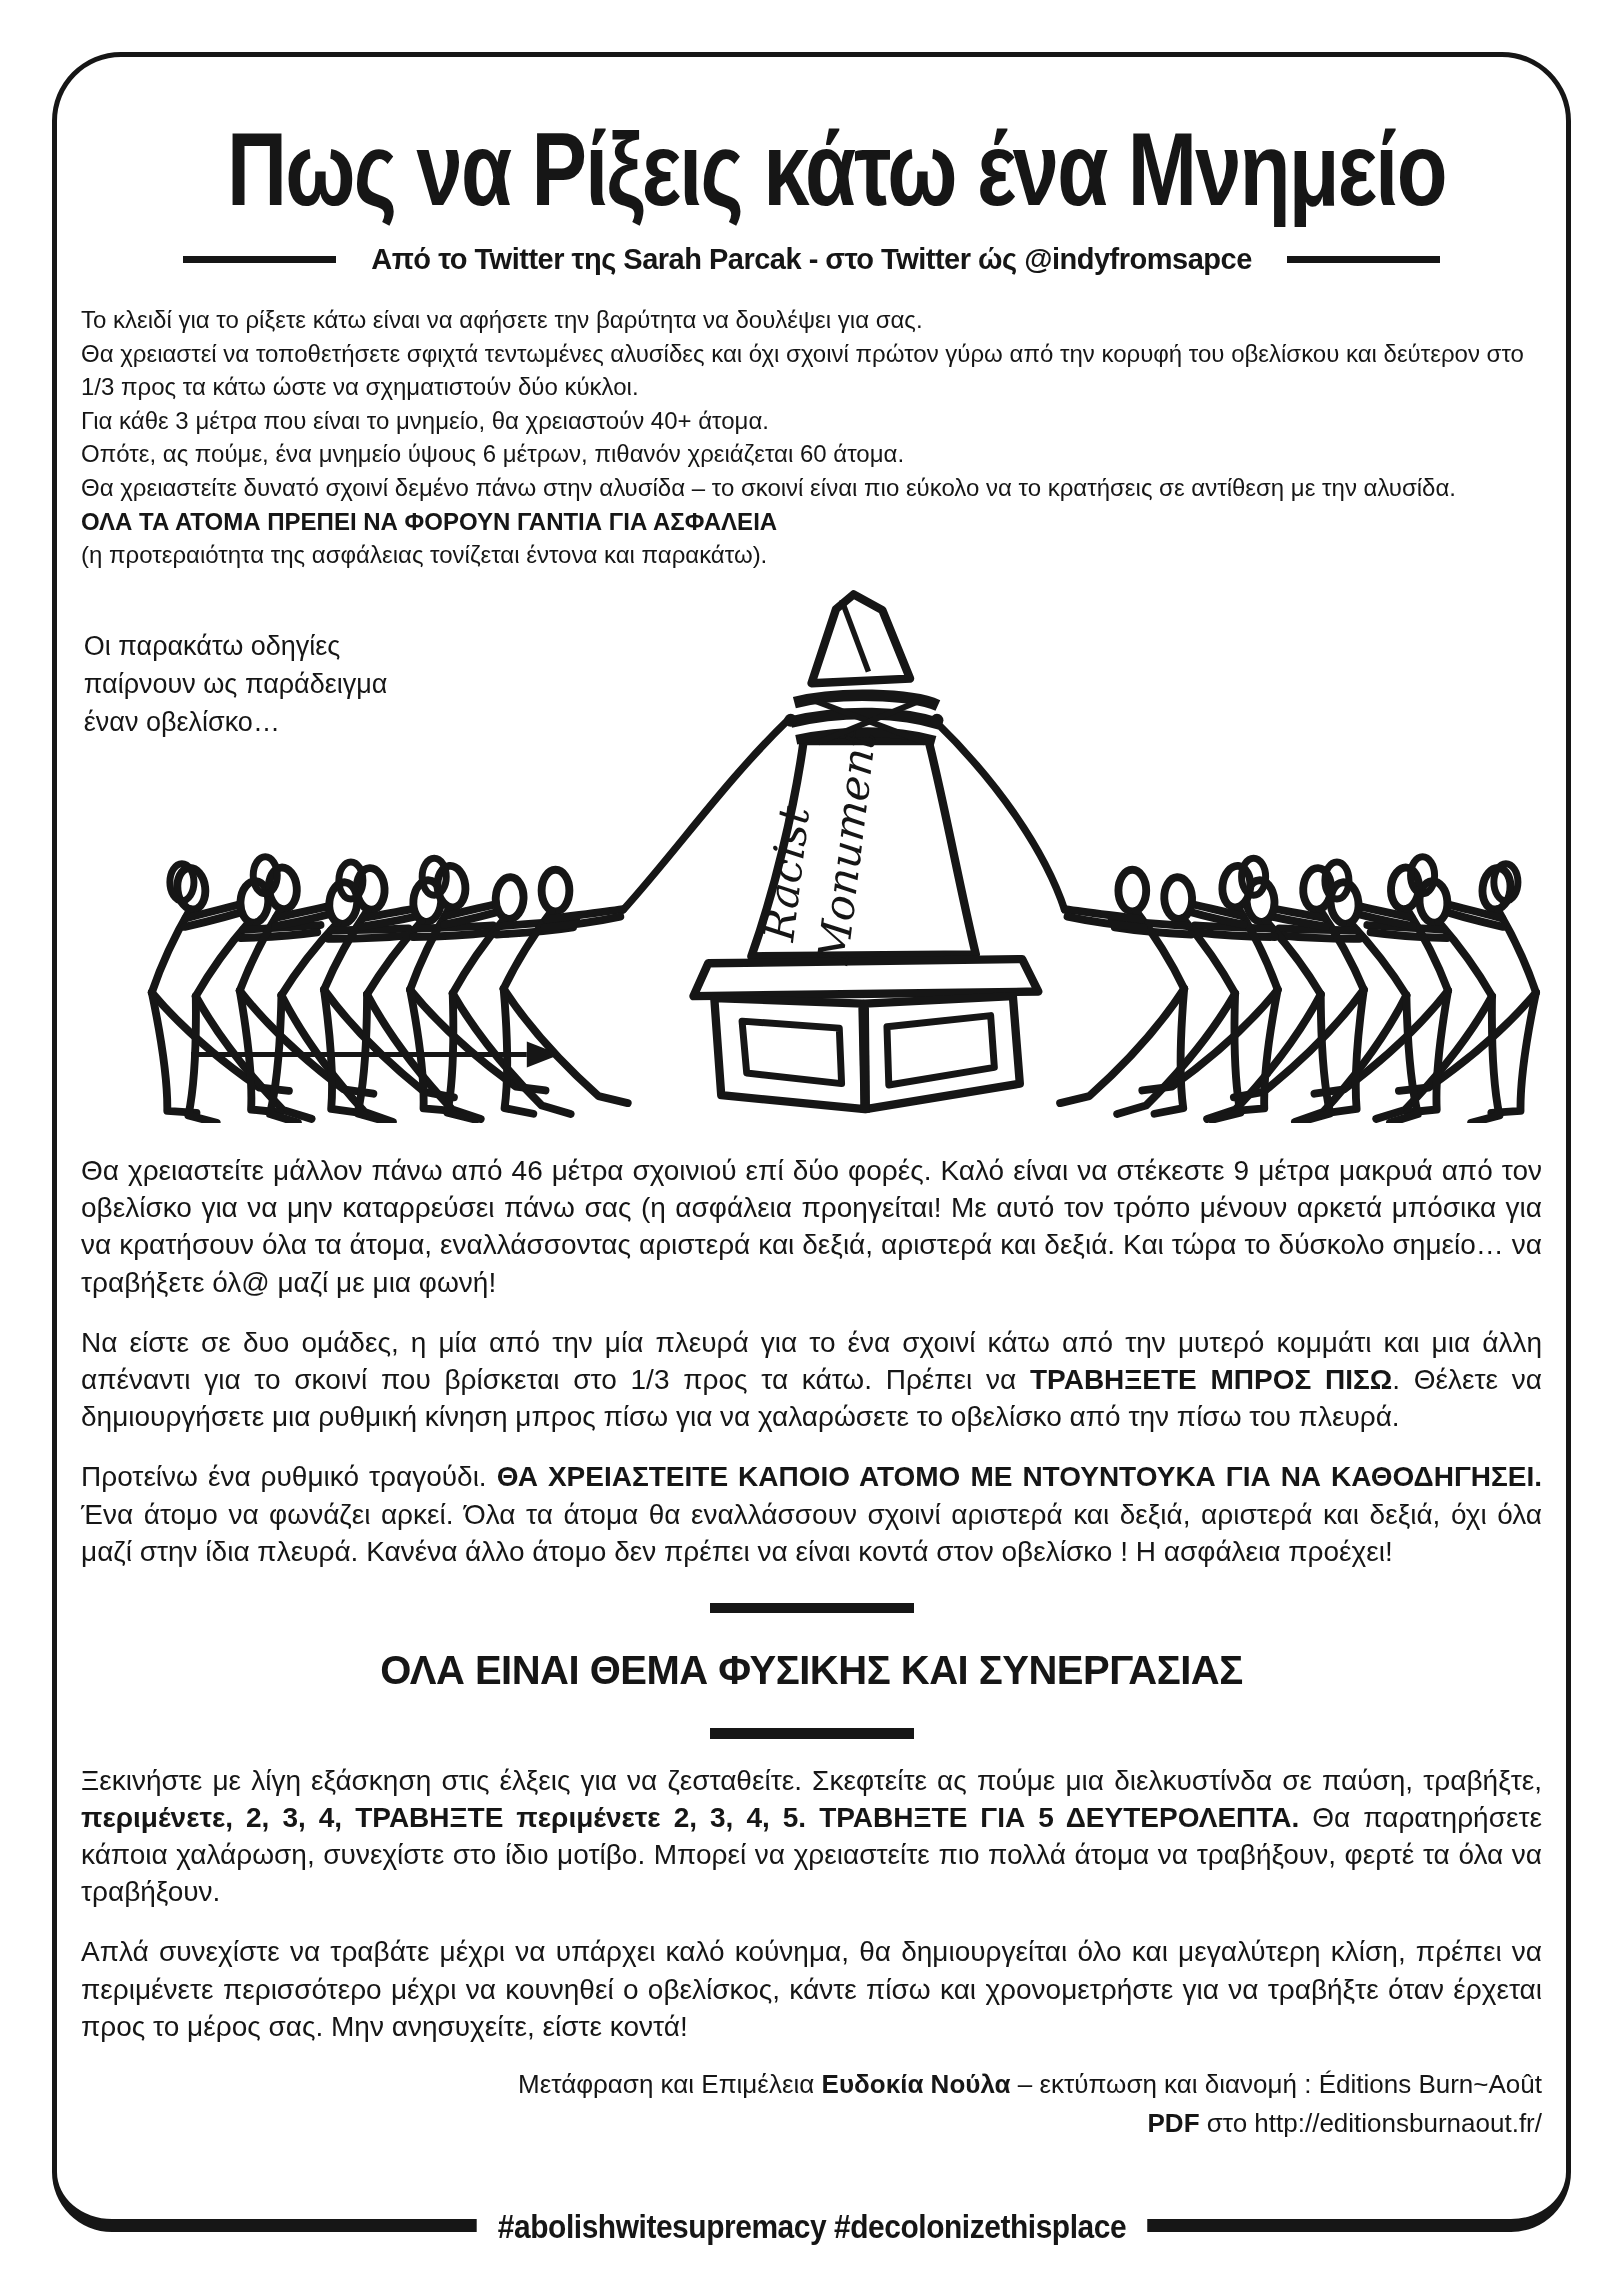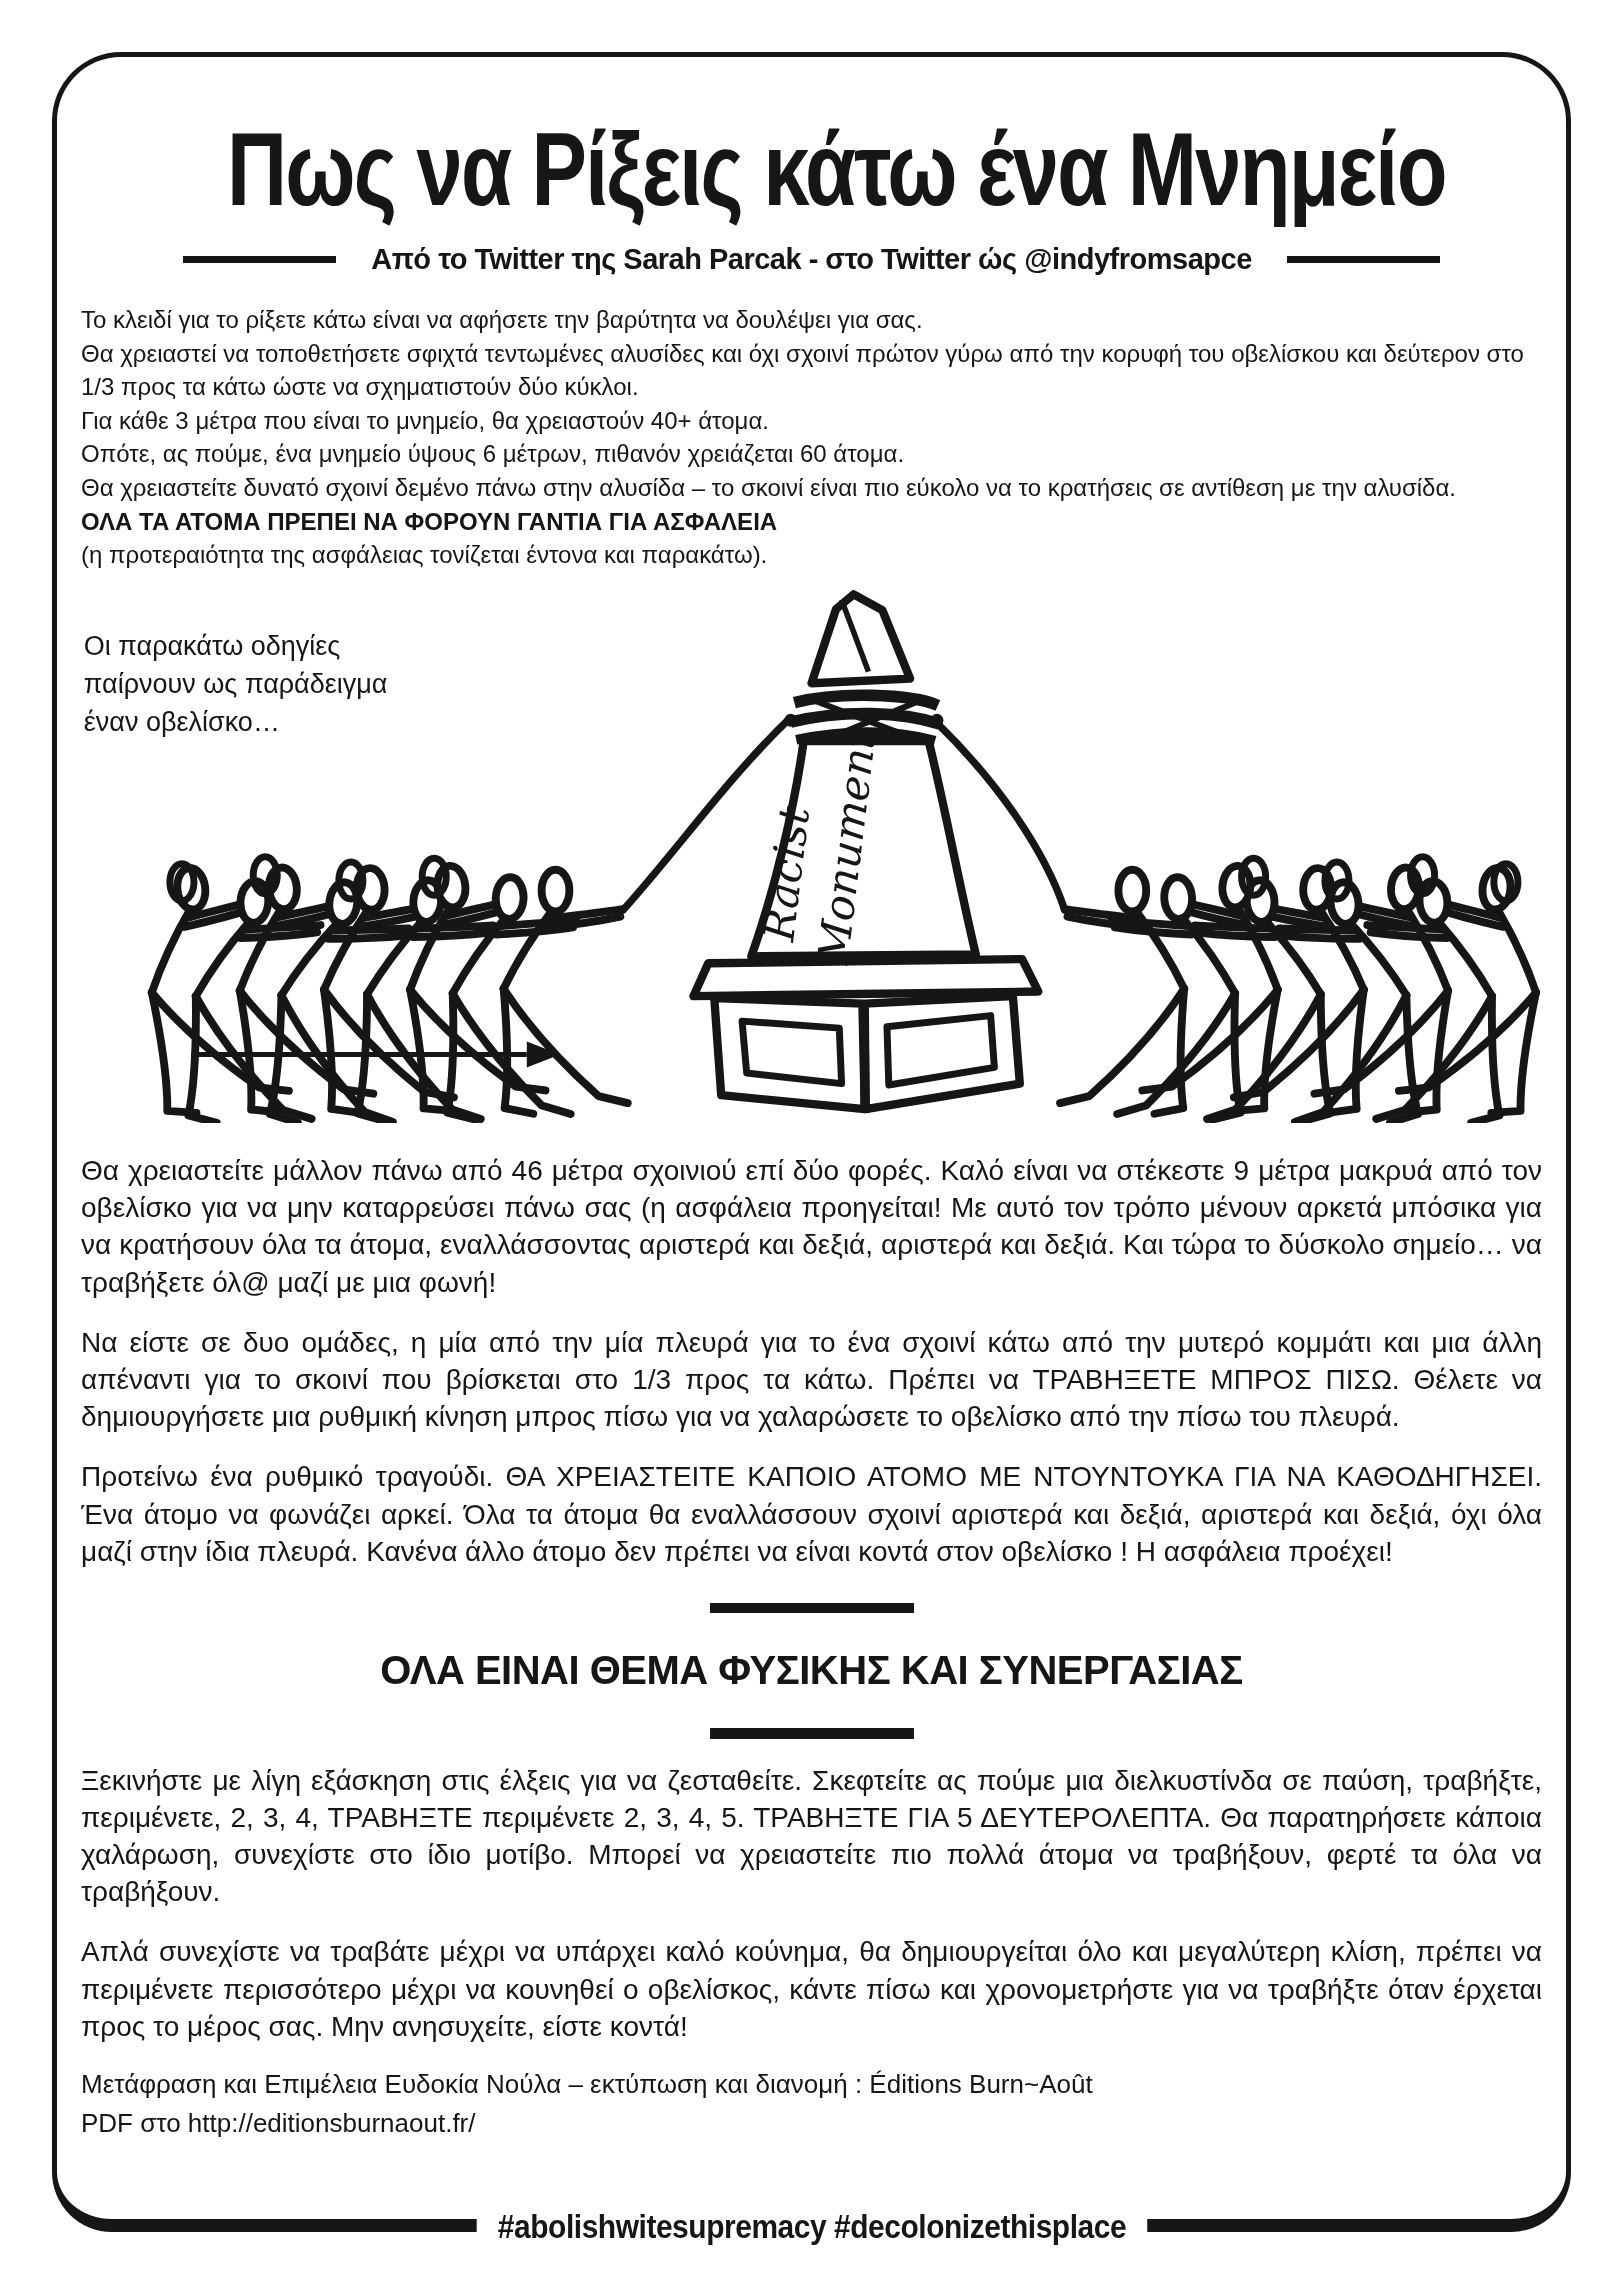--- a/index.html
+++ b/index.html
@@ -52,33 +52,33 @@
     margin:23px 0 0 0;
     font-size:28px; line-height:1.33;
     text-align:justify;
   }
   p.just.first-after-figure { margin-top:29px; }
   .heading-row { margin-top:33px;flex-direction:column; }
   .section-heading {
     margin:0; font-size:40px; font-weight:bold;
     white-space:nowrap; letter-spacing:-0.5px;
   }
-  .credits { margin:21px 0 0 0; font-size:26px; text-align:left; line-height:1.45; }
+  .credits { margin:21px 0 0 0; font-size:26px; text-align:right; line-height:1.45; }
   .credits.second { margin-top:0.9px; }
   .hashtags {
     position:absolute;
     left:50%; bottom:-24px;
     transform:translateX(-50%) scaleX(0.88);
     background:#ffffff;
     padding:0 24px;
     font-size:34px; font-weight:bold;
     line-height:1; white-space:nowrap;
     letter-spacing:-0.5px;
   }
-  strong { font-weight:normal; }
+  strong { font-weight:bold; }
   .ink-stroke { fill:none; stroke:#161616; stroke-linecap:round; stroke-linejoin:round; }
   .monu-text { font-family:"DejaVu Serif", serif; font-style:italic; fill:#161616; }
 </style>
 </head>
 <body>
 
 <div class="page">
   <div class="frame">
 
     <h1 class="title">Πως να Ρίξεις κάτω ένα Μνημείο</h1>

